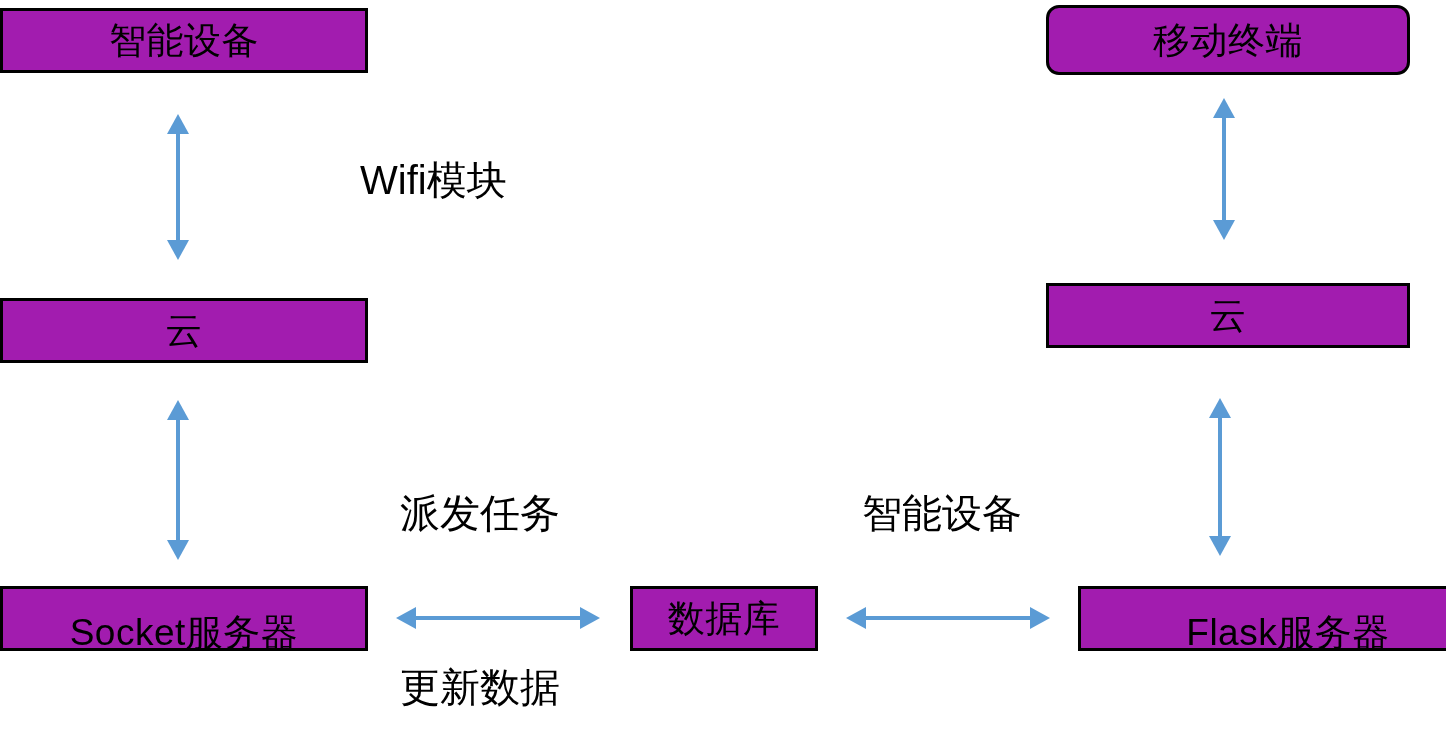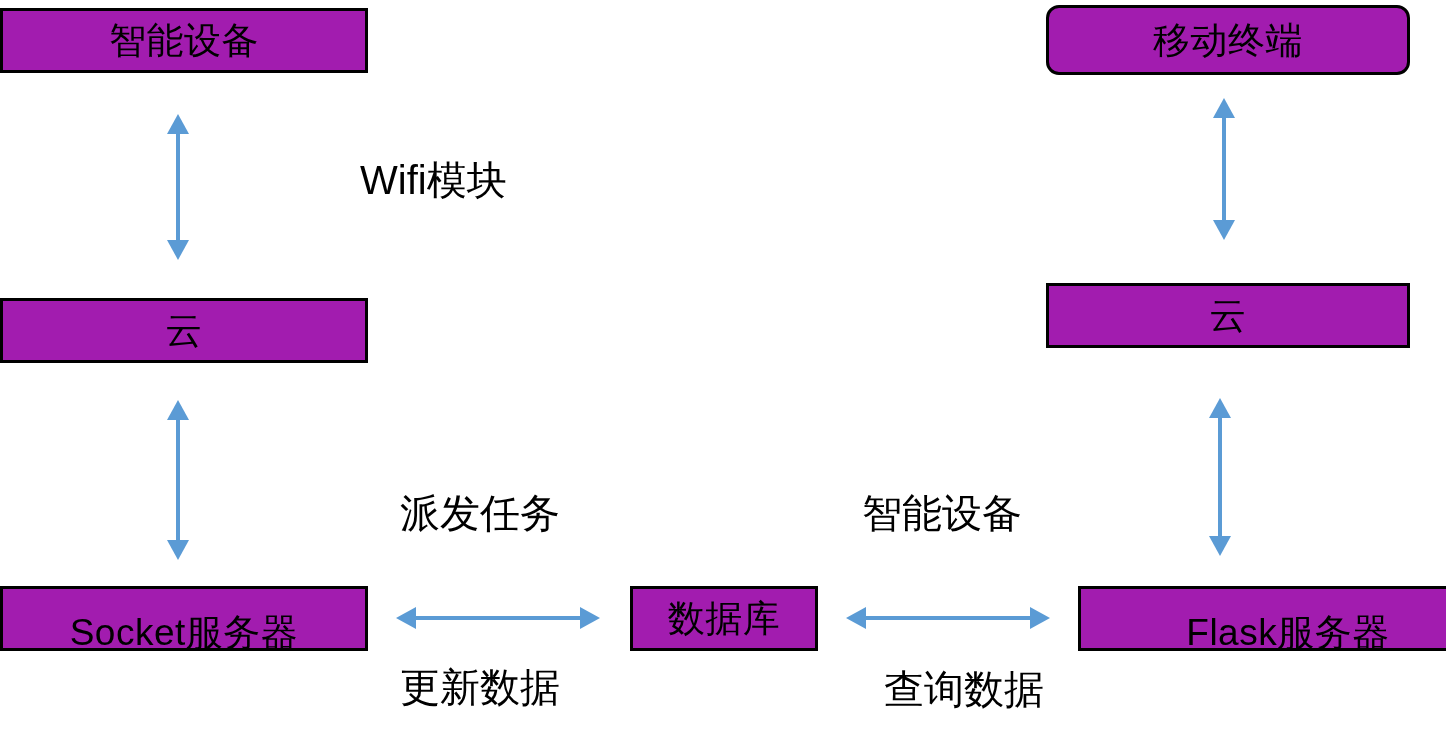--- a/index.html
+++ b/index.html
@@ -128,15 +128,14 @@
   </svg>
 
   <div class="edge-label latin-lead" style="left:360px; top:160px;"><span>Wifi</span><span class="han">模块</span></div>
 
   <div class="edge-label" style="left:400px; top:494px;">派发任务</div>
 
   <div class="edge-label" style="left:400px; top:668px;">更新数据</div>
 
   <div class="edge-label" style="left:862px; top:494px;">智能设备</div>
 
-  <div class="edge-label" style="left:884px; top:670px;">查询数据</div>
 
 </div>
 
 </body></html>

